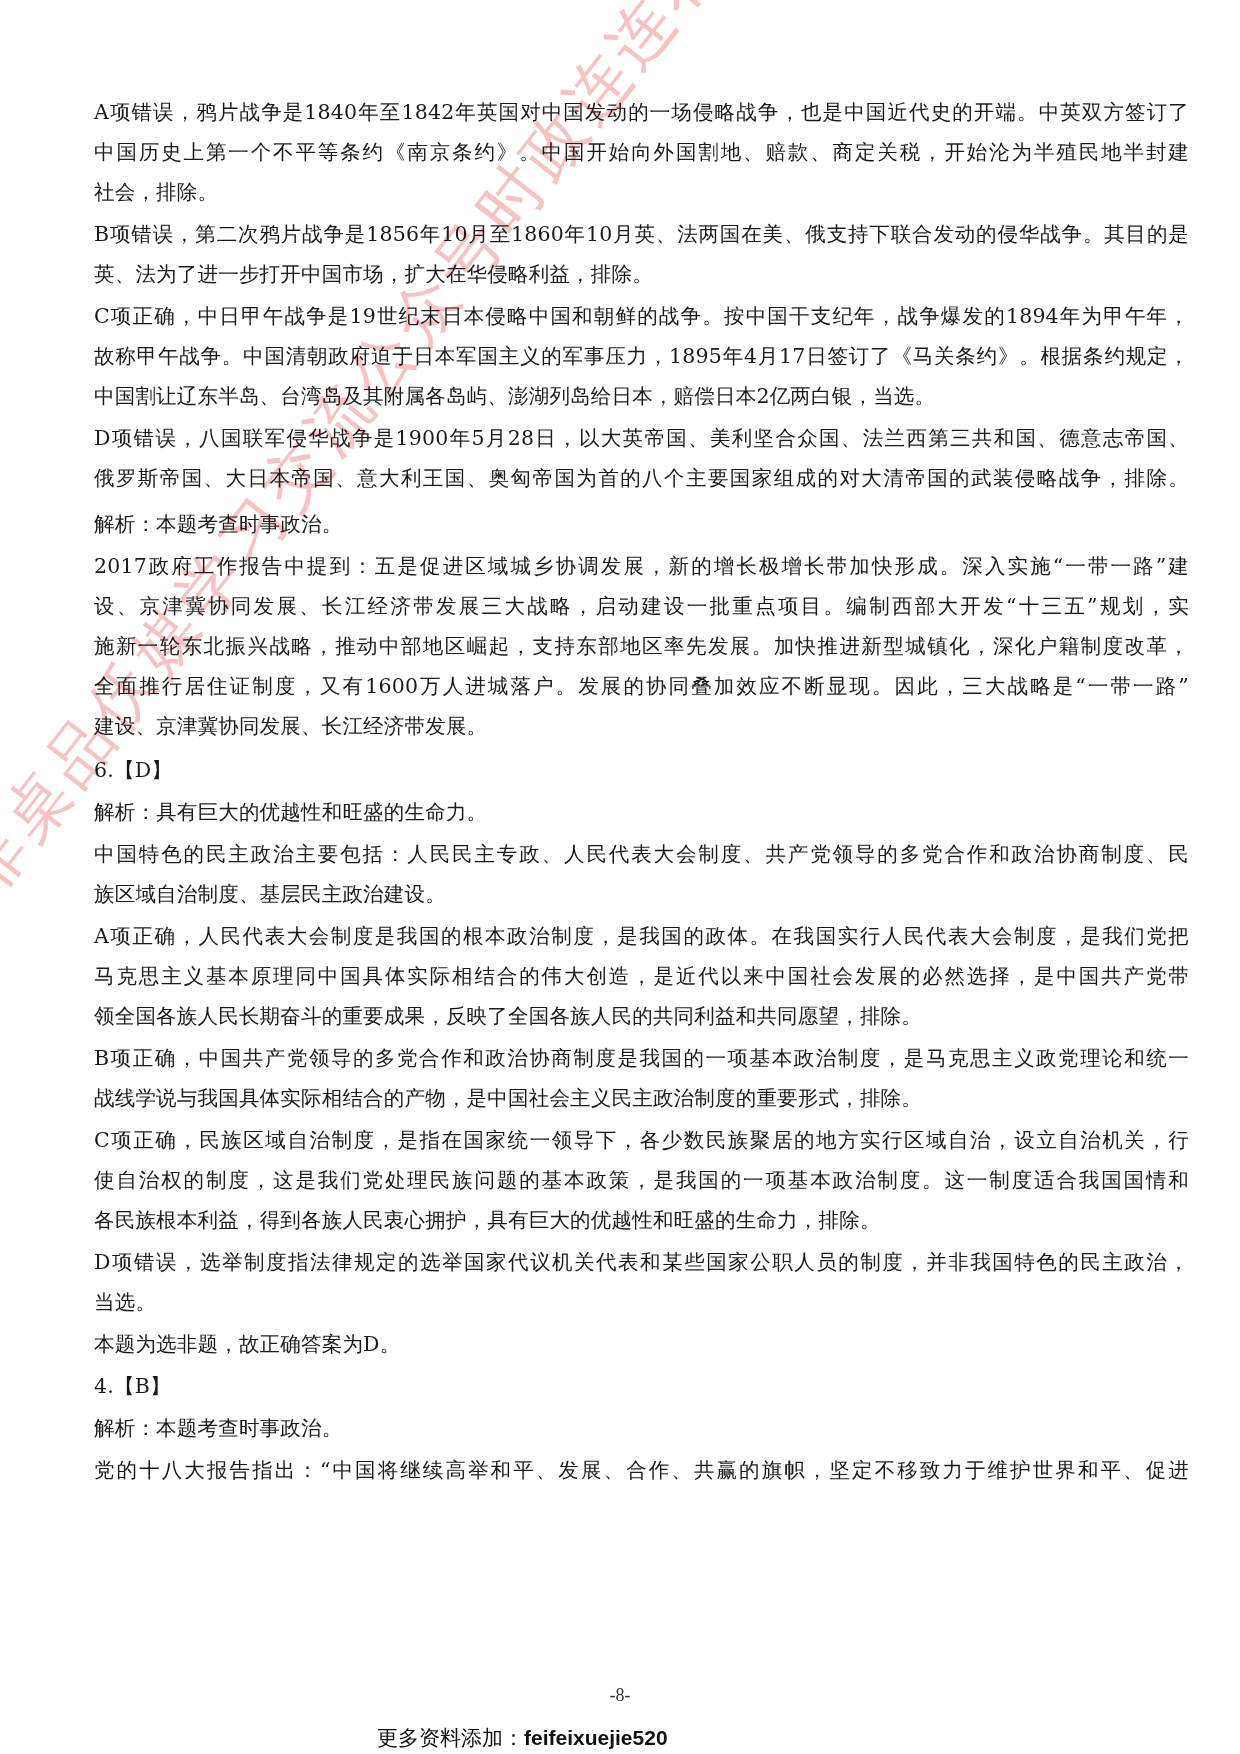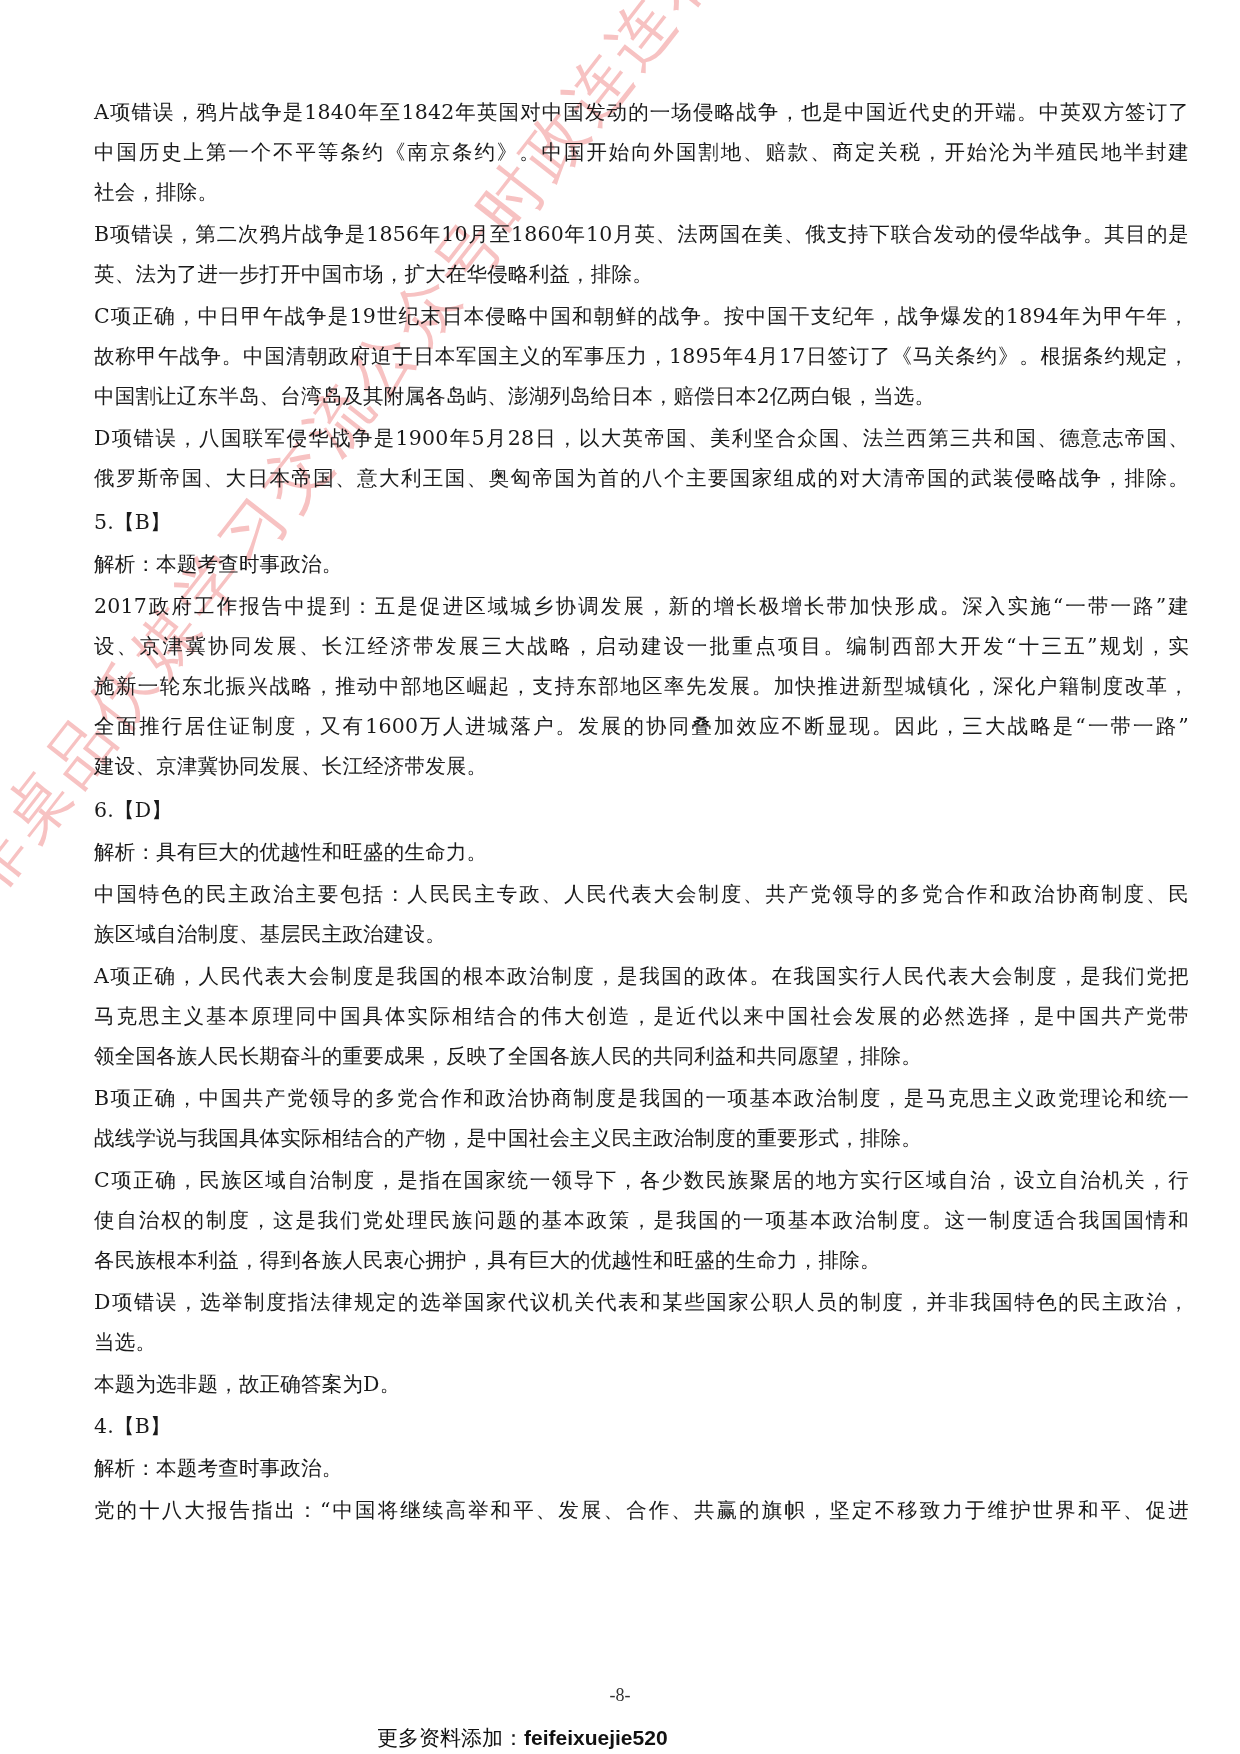--- a/index.html
+++ b/index.html
@@ -92,21 +92,20 @@
     <div class="line">英、法为了进一步打开中国市场，扩大在华侵略利益，排除。</div>
     <div class="para-gap"></div>
     <div class="line justify">C项正确，中日甲午战争是19世纪末日本侵略中国和朝鲜的战争。按中国干支纪年，战争爆发的1894年为甲午年，</div>
     <div class="line justify">故称甲午战争。中国清朝政府迫于日本军国主义的军事压力，1895年4月17日签订了《马关条约》。根据条约规定，</div>
     <div class="line">中国割让辽东半岛、台湾岛及其附属各岛屿、澎湖列岛给日本，赔偿日本2亿两白银，当选。</div>
     <div class="para-gap"></div>
     <div class="line justify">D项错误，八国联军侵华战争是1900年5月28日，以大英帝国、美利坚合众国、法兰西第三共和国、德意志帝国、</div>
     <div class="line justify">俄罗斯帝国、大日本帝国、意大利王国、奥匈帝国为首的八个主要国家组成的对大清帝国的武装侵略战争，排除。</div>
     <div class="para-gap"></div>
     <div class="para-gap"></div>
-    <div class="line">5.【B】</div>
     <div class="para-gap"></div>
     <div class="line">解析：本题考查时事政治。</div>
     <div class="para-gap"></div>
     <div class="line justify">2017政府工作报告中提到：五是促进区域城乡协调发展，新的增长极增长带加快形成。深入实施“一带一路”建</div>
     <div class="line justify">设、京津冀协同发展、长江经济带发展三大战略，启动建设一批重点项目。编制西部大开发“十三五”规划，实</div>
     <div class="line justify">施新一轮东北振兴战略，推动中部地区崛起，支持东部地区率先发展。加快推进新型城镇化，深化户籍制度改革，</div>
     <div class="line justify">全面推行居住证制度，又有1600万人进城落户。发展的协同叠加效应不断显现。因此，三大战略是“一带一路”</div>
     <div class="line">建设、京津冀协同发展、长江经济带发展。</div>
     <div class="para-gap"></div>
     <div class="para-gap"></div>

